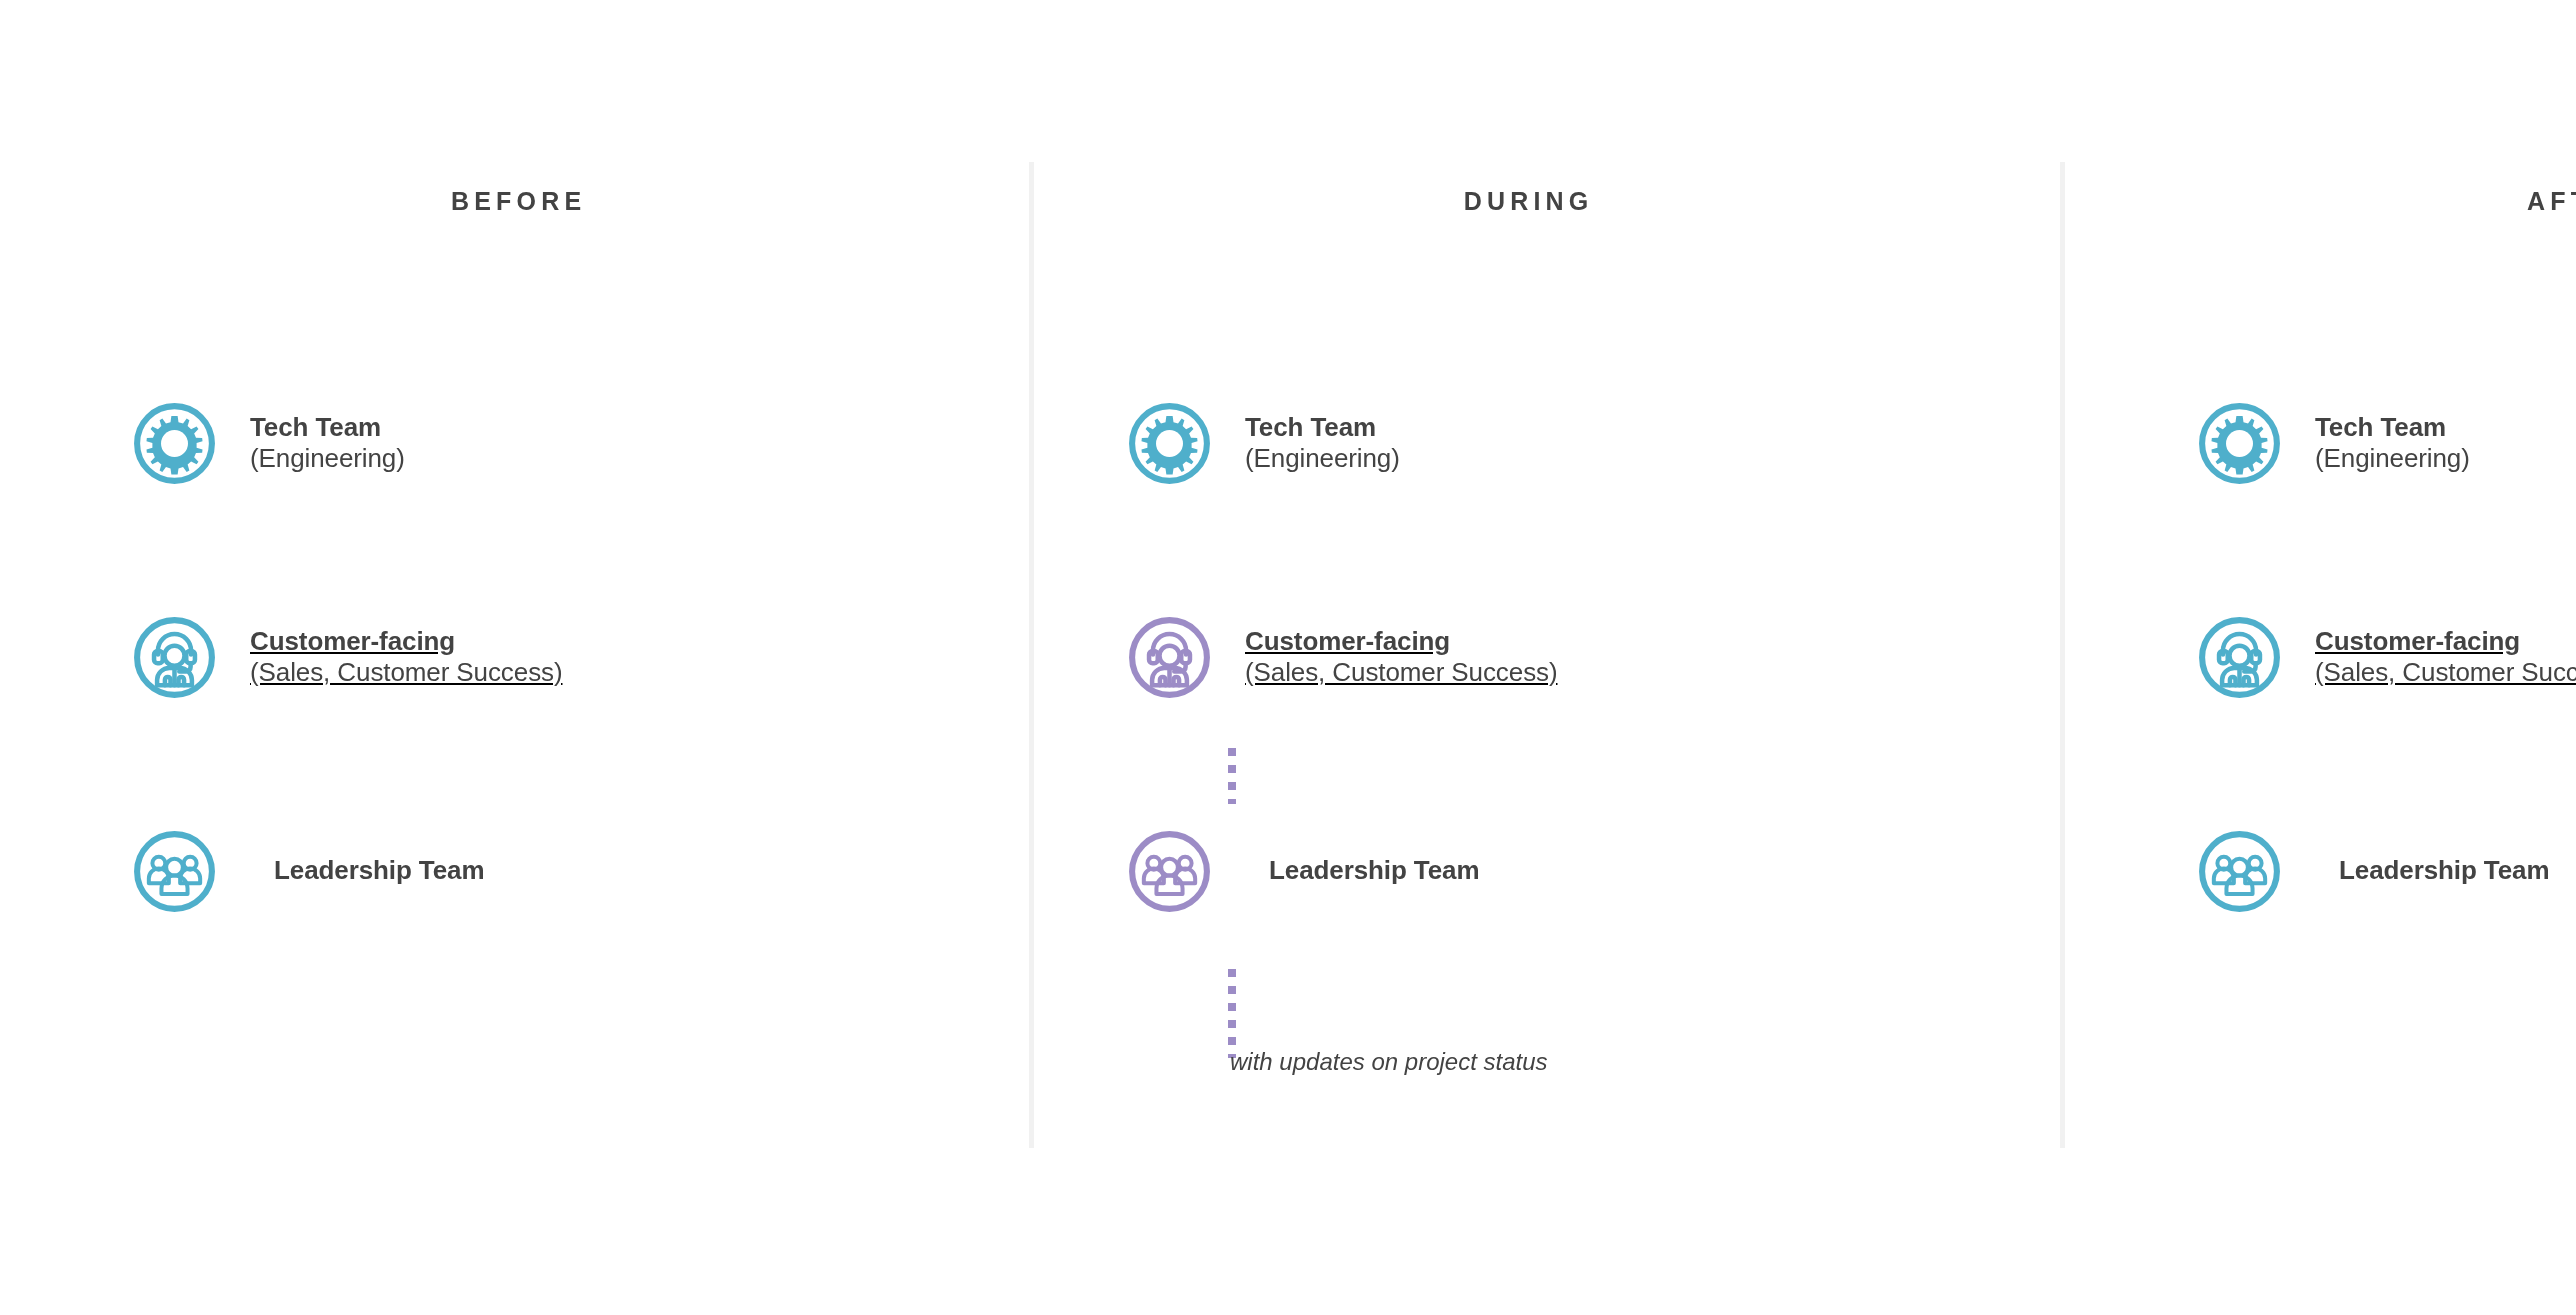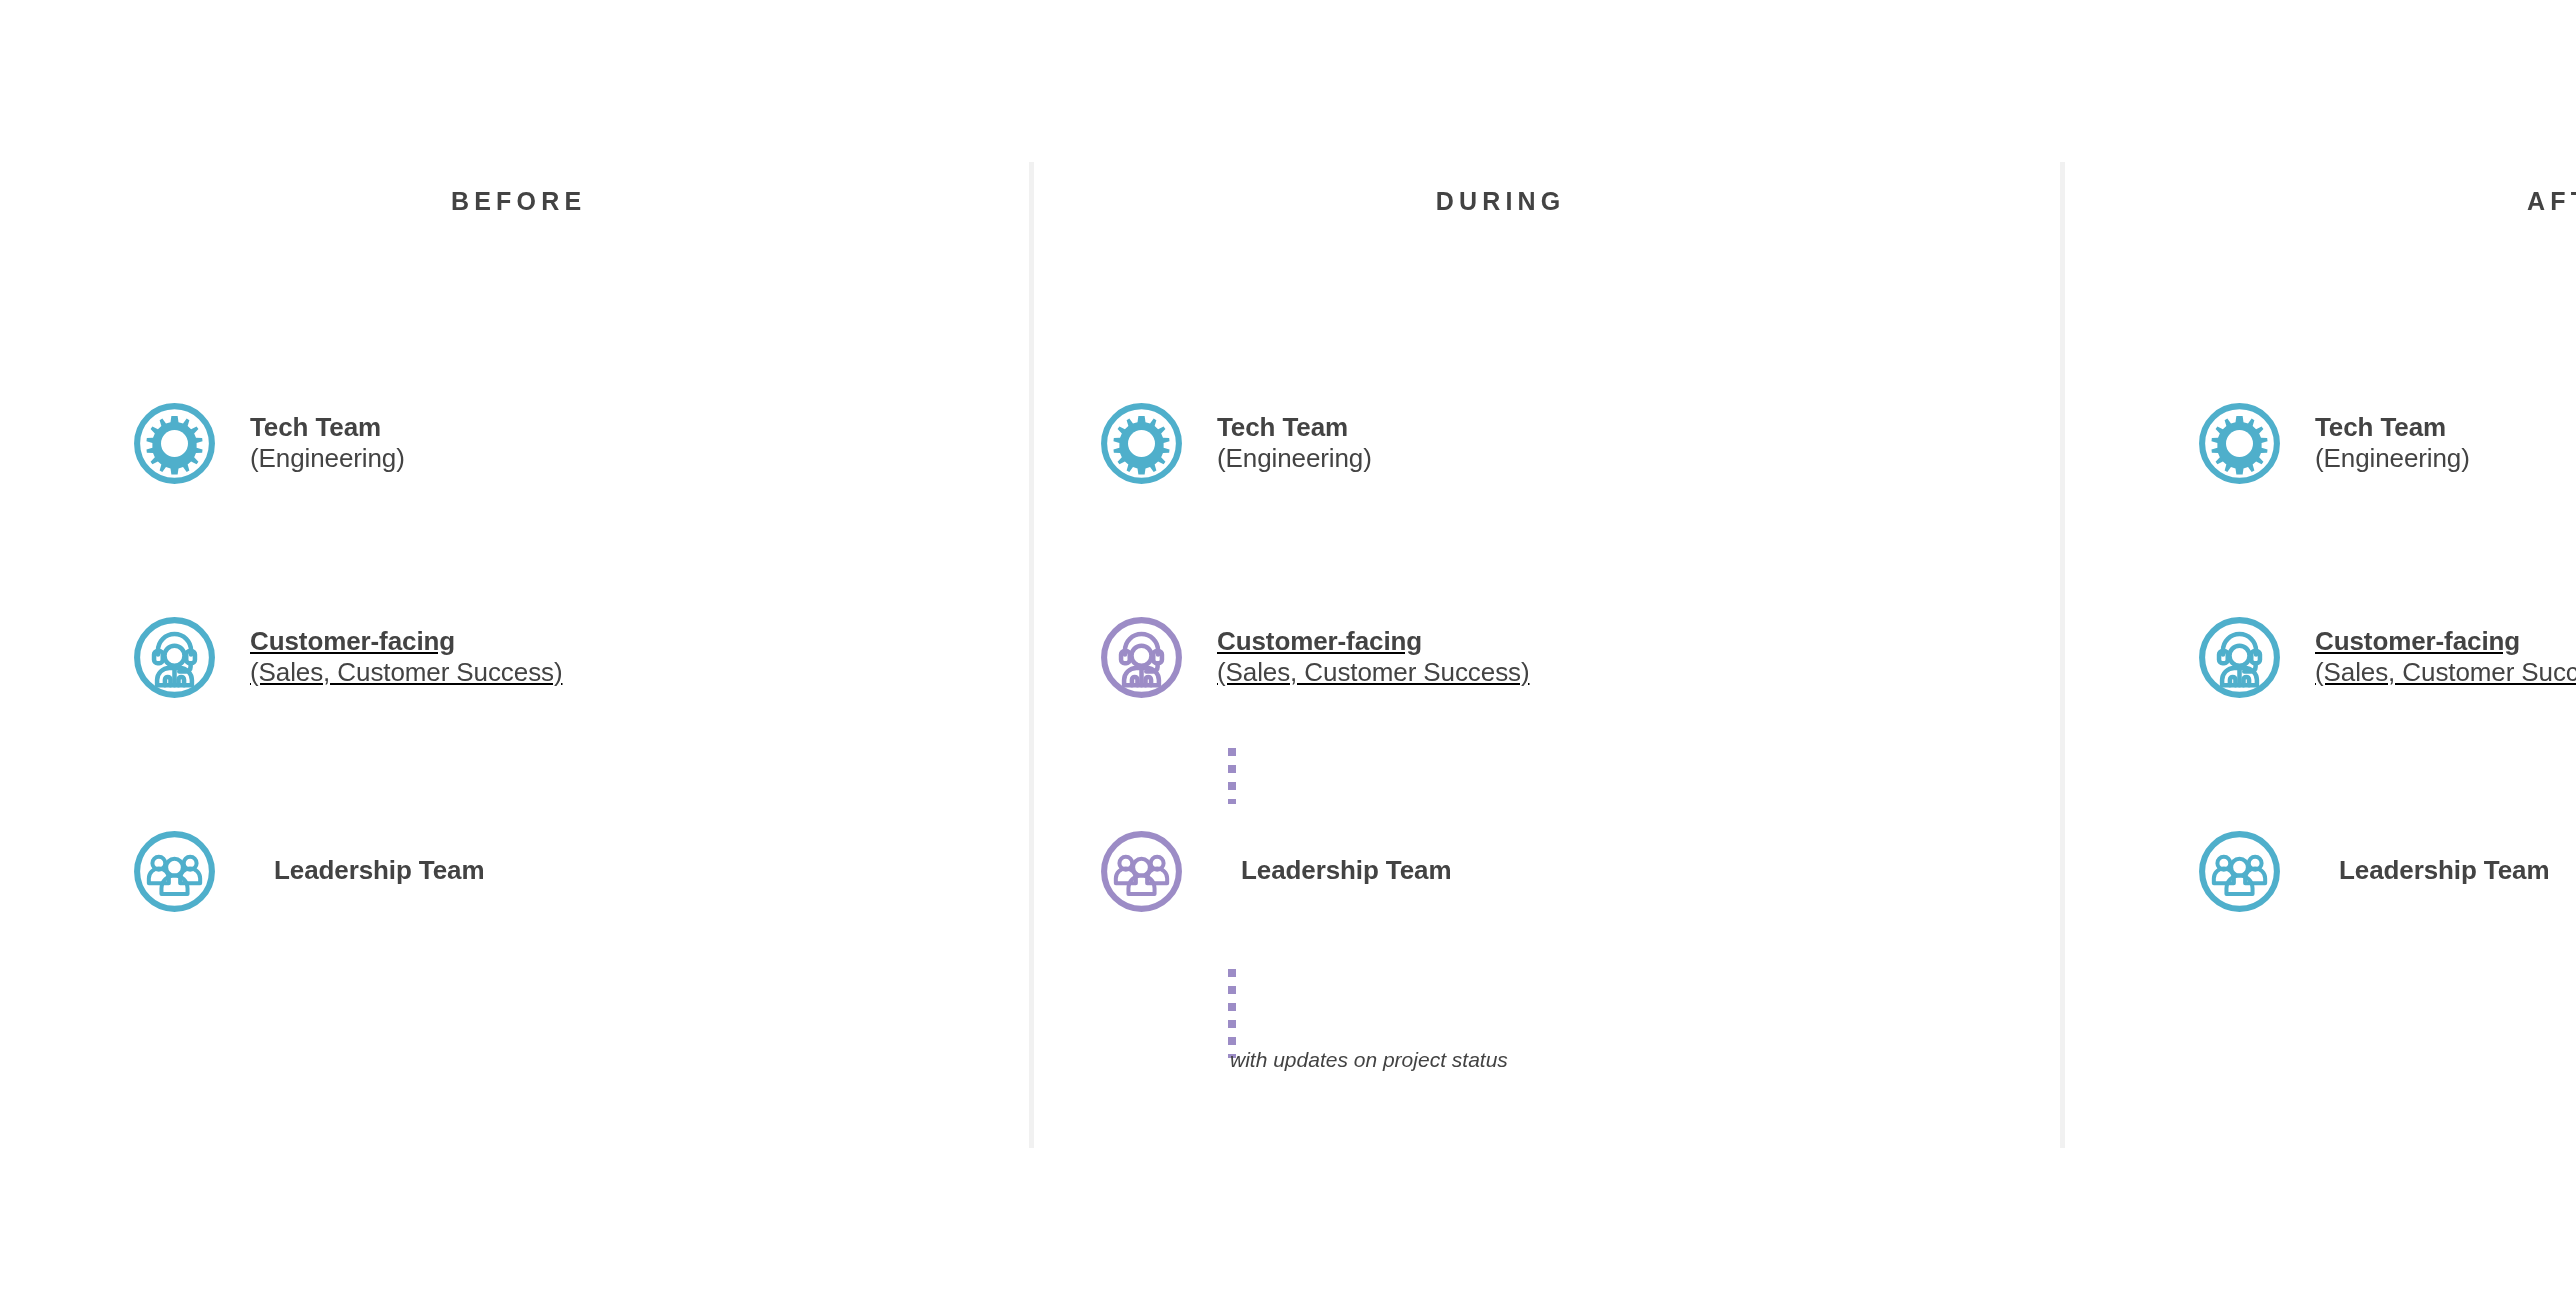--- a/index.html
+++ b/index.html
@@ -21,21 +21,21 @@
     position: absolute;
     inset: 0;
   }
 
   .column {
     position: absolute;
     top: 0;
     height: 1316px;
   }
   .col-before { left: 0px;    width: 1032px; }
-  .col-during { left: 984px; width: 1028px; }
+  .col-during { left: 1012px; width: 1028px; }
   .col-after  { left: 2067px; width: 1024px; }
 
   
   .divider {
     position: absolute;
     top: 162px;
     width: 5.2px;
     height: 986px;
     background: #f1f1f1;
   }
@@ -119,21 +119,21 @@
     background-repeat: repeat-y;
   }
   .dots-a { left: 1228px; top: 748px;  height: 56px; }
   .dots-b { left: 1228px; top: 969px;  height: 89px; }
 
   
   .footnote {
     position: absolute;
     left: 1230px;
     top: 1048px;
-    font-size: 21px;
+    font-size: 24px;
     font-style: italic;
     font-weight: 400;
     color: #434343;
     white-space: nowrap;
   }
 </style>
 </head>
 <body>
 
 <div class="board">

